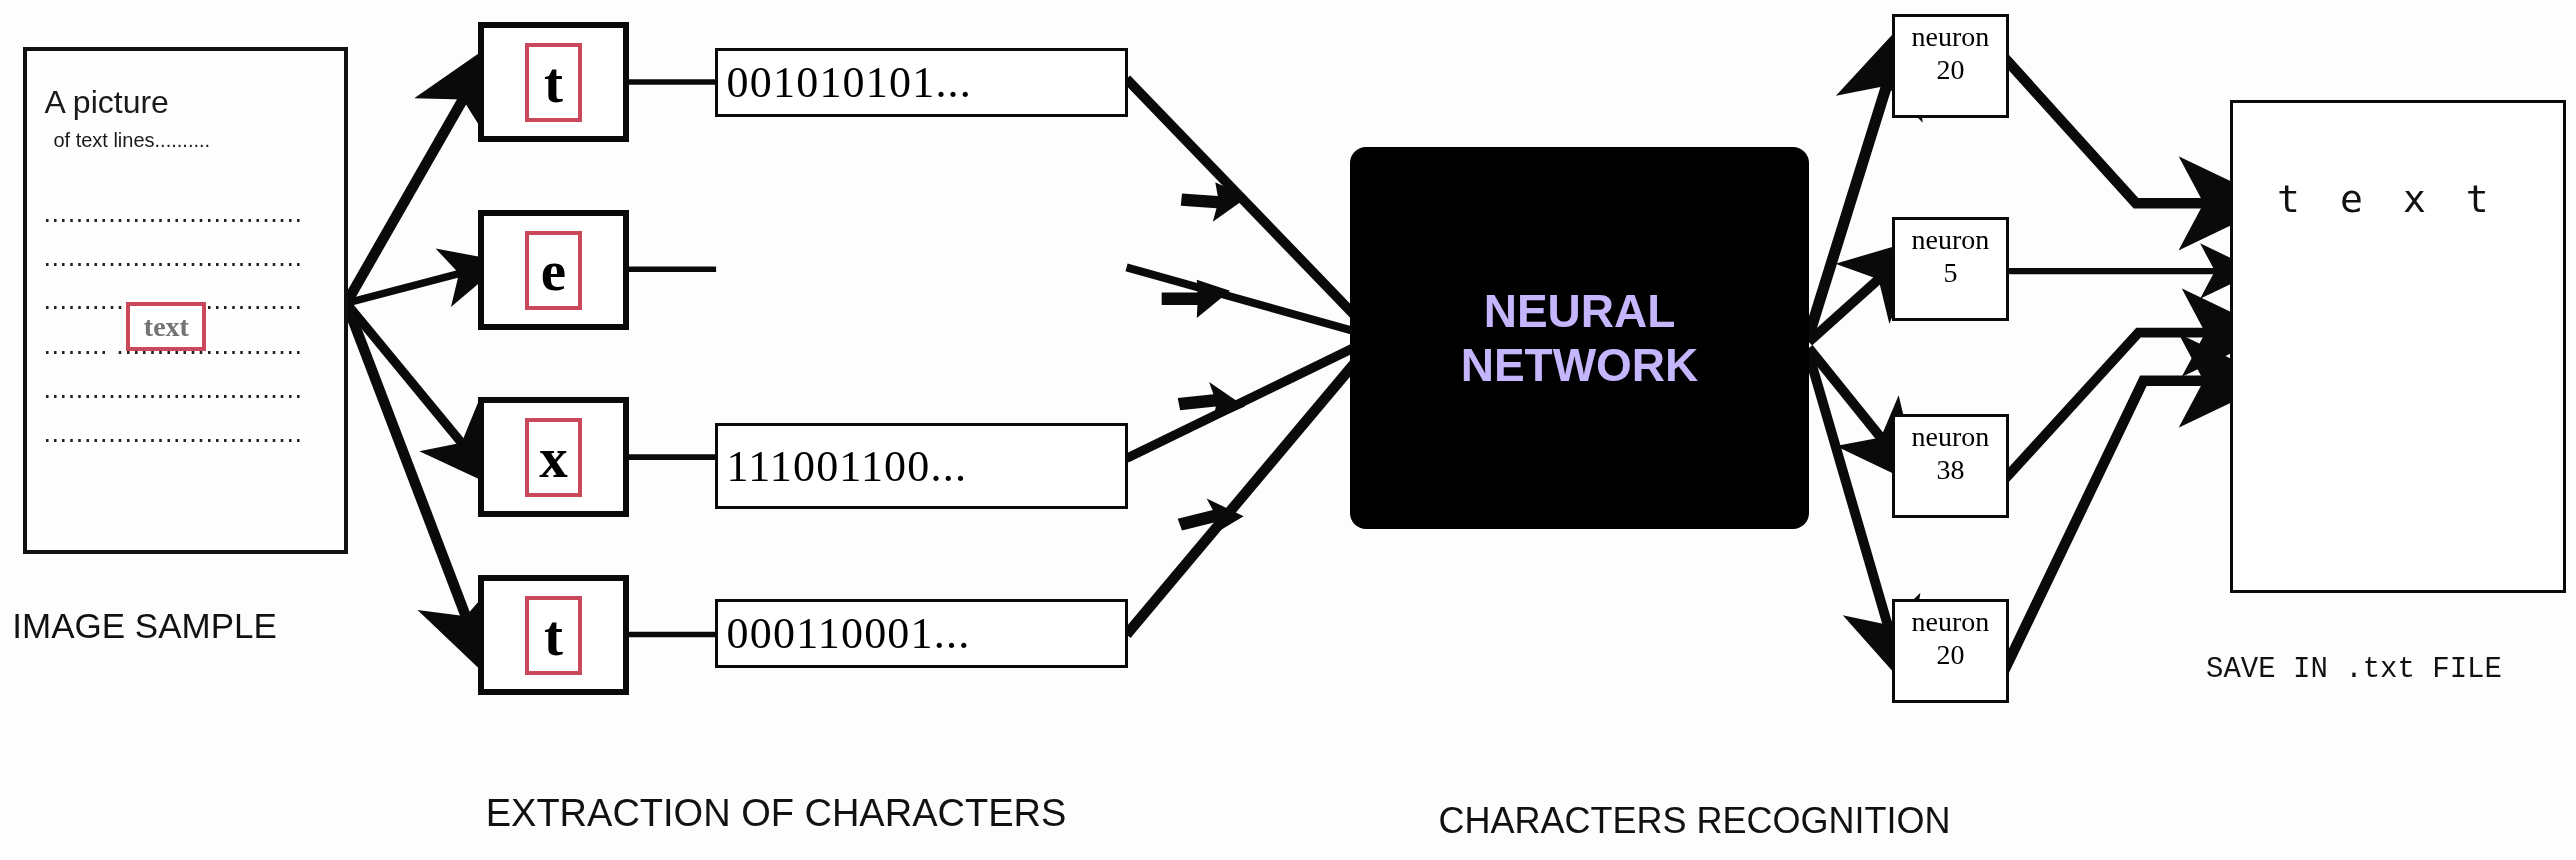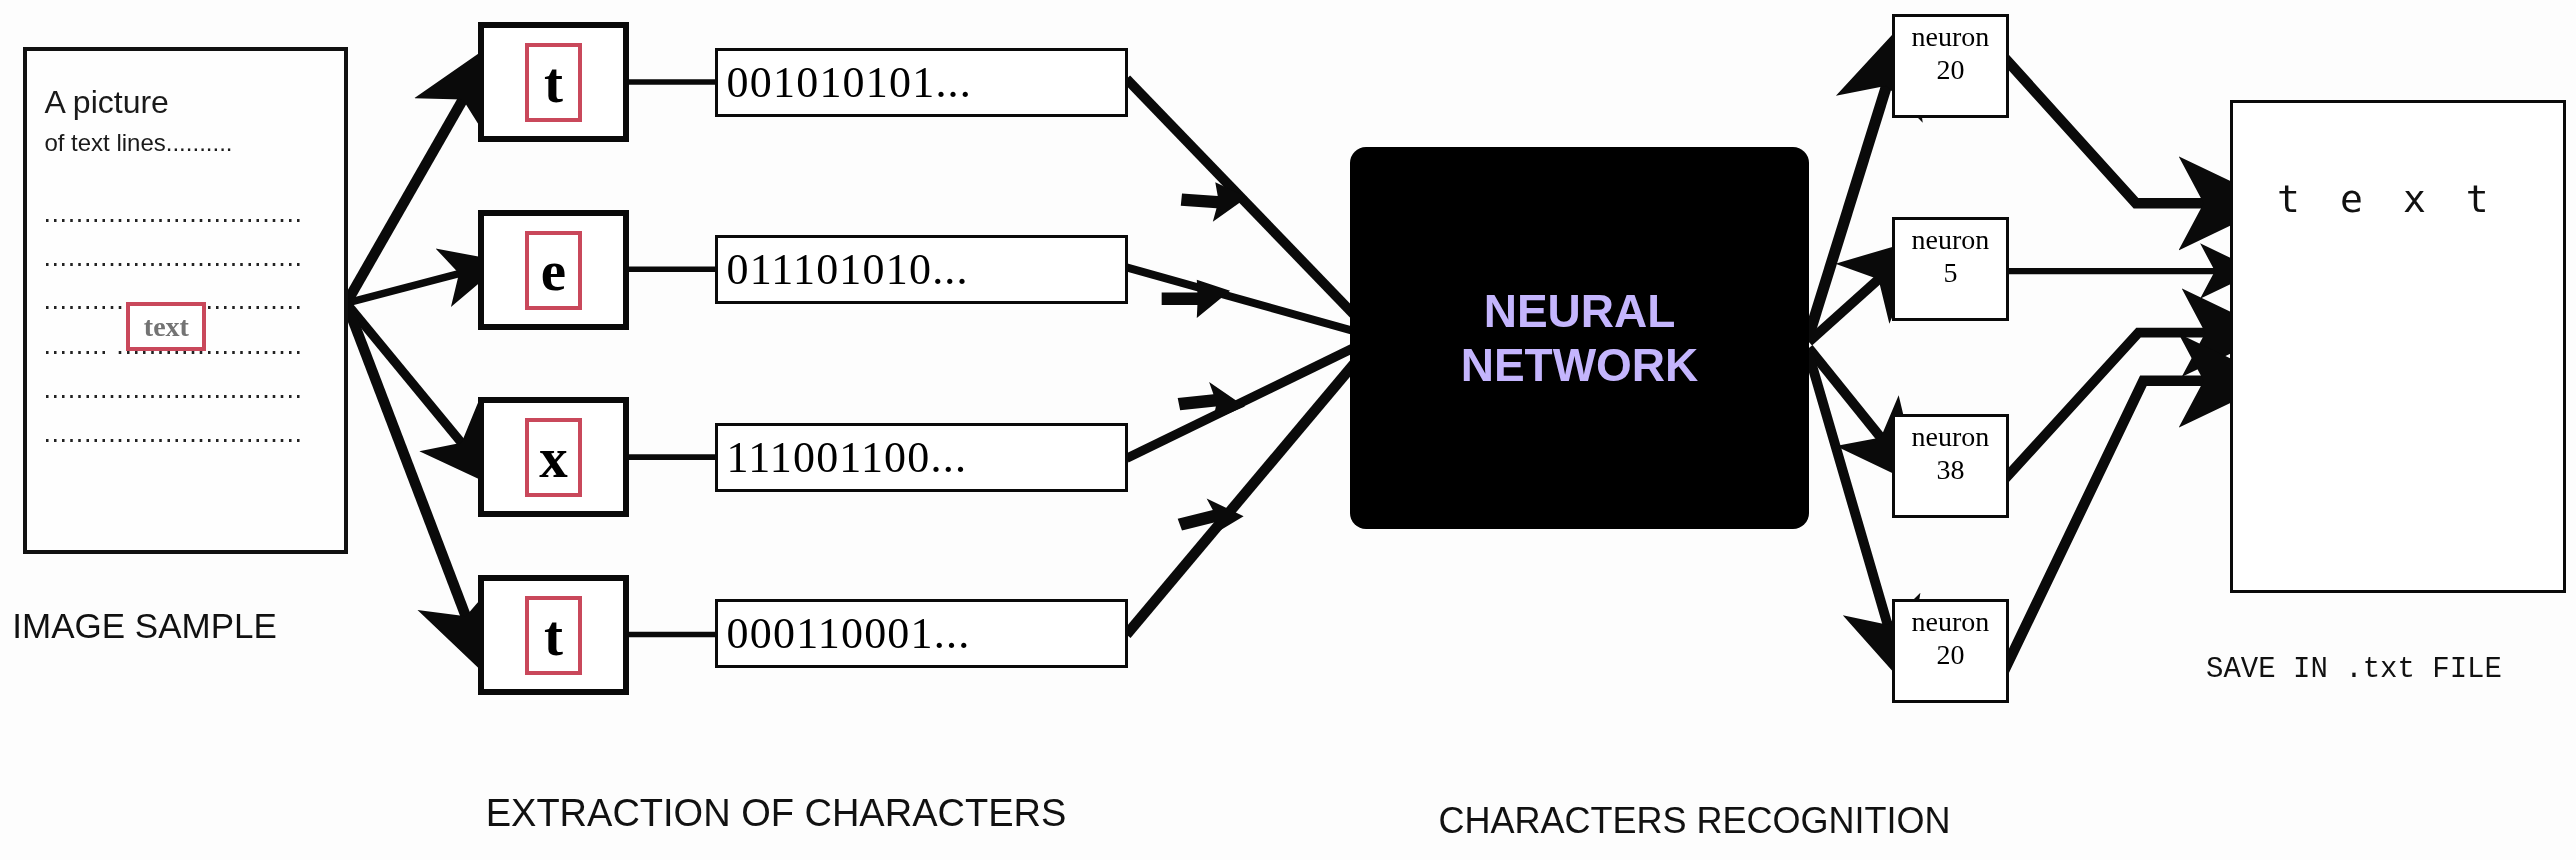--- a/index.html
+++ b/index.html
@@ -109,21 +109,21 @@
       <path d="M3242 82 L3466 330 L3620 330" stroke-width="17" marker-end="url(#ah2)"></path>
       <path d="M3242 440 L3620 440" stroke-width="10" marker-end="url(#ah2)"></path>
       <path d="M3242 790 L3470 540 L3620 540" stroke-width="16" marker-end="url(#ah2)"></path>
       <path d="M3242 1110 L3478 618 L3620 618" stroke-width="17" marker-end="url(#ah2)"></path>
     </g>
   </svg>
 
   <div class="doc-box" style="left:23.4px;top:47px;width:325px;height:507px;text-decoration:underline;">
     <div class="doc-inner">
       <div class="doc-line" style="left:17px;top:33px;font-size:32px;">A picture</div>
-      <div class="doc-line" style="left:17px;top:78px;font-size:24px;">of text lines..........</div>
+      <div class="doc-line" style="left:26px;top:78px;font-size:20px;">of text lines..........</div>
 
       <div class="doc-dots" style="left:16px;top:147px;font-size:27px;width:290px;">................................</div>
       <div class="doc-dots" style="left:16px;top:191px;font-size:27px;width:290px;">................................</div>
       <div class="doc-dots" style="left:16px;top:234px;font-size:27px;width:290px;">................................</div>
       <div class="doc-dots" style="left:16px;top:279px;font-size:27px;width:290px;">........        .......................</div>
       <div class="doc-dots" style="left:16px;top:323px;font-size:27px;width:290px;">................................</div>
       <div class="doc-dots" style="left:16px;top:367px;font-size:27px;width:290px;">................................</div>
 
       <div class="red-word" style="left:99px;top:251px;width:80px;height:49px;font-size:28px;">text</div>
     </div>
@@ -139,24 +139,21 @@
   <div class="char-box" style="left:478px;top:397px;width:151px;height:120px;">
     <div class="char-red" style="width:57px;height:79px;font-size:57px;">x</div>
   </div>
   <div class="char-box" style="left:478px;top:575px;width:151px;height:120px;">
     <div class="char-red" style="width:57px;height:79px;font-size:57px;">t</div>
   </div>
 
   <div class="bin-box" style="left:715px;top:48px;width:413px;height:69px;font-size:44px;">
     <span>001010101...</span>
   </div>
-  <div class="bin-box" style="left:715px;top:235px;width:413px;height:69px;font-size:44px;">
-    <span>011101010...</span>
-  </div>
-  <div class="bin-box" style="left:715px;top:423px;width:413px;height:69px;font-size:44px;">
+  <div class="bin-box" style="left:715px;top:423px;width:413px;height:86px;font-size:44px;">
     <span>111001100...</span>
   </div>
   <div class="bin-box" style="left:715px;top:599px;width:413px;height:69px;font-size:44px;">
     <span>000110001...</span>
   </div>
 
   <div class="cap" style="left:394px;top:746px;width:764px;font-size:38px;">
     <div>EXTRACTION OF CHARACTERS</div>
     
   </div>

